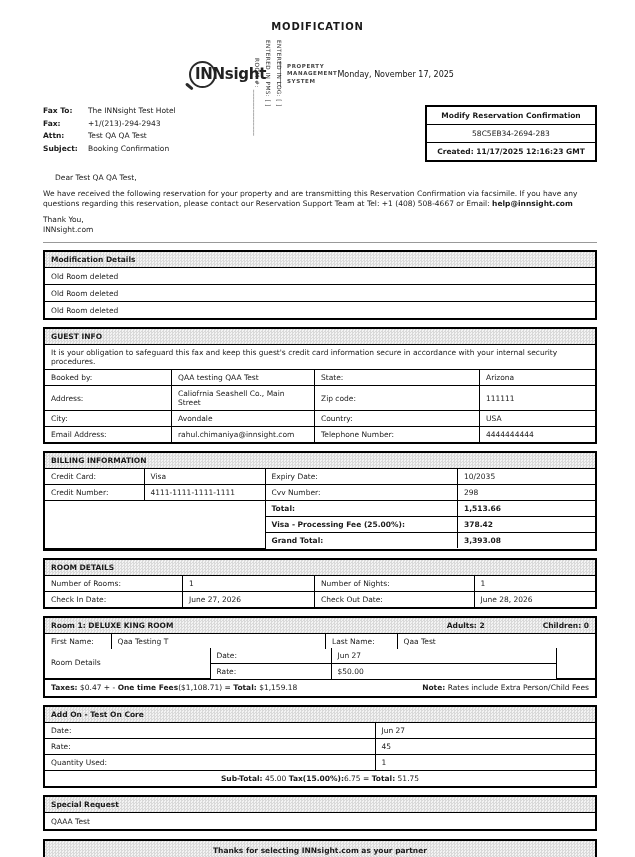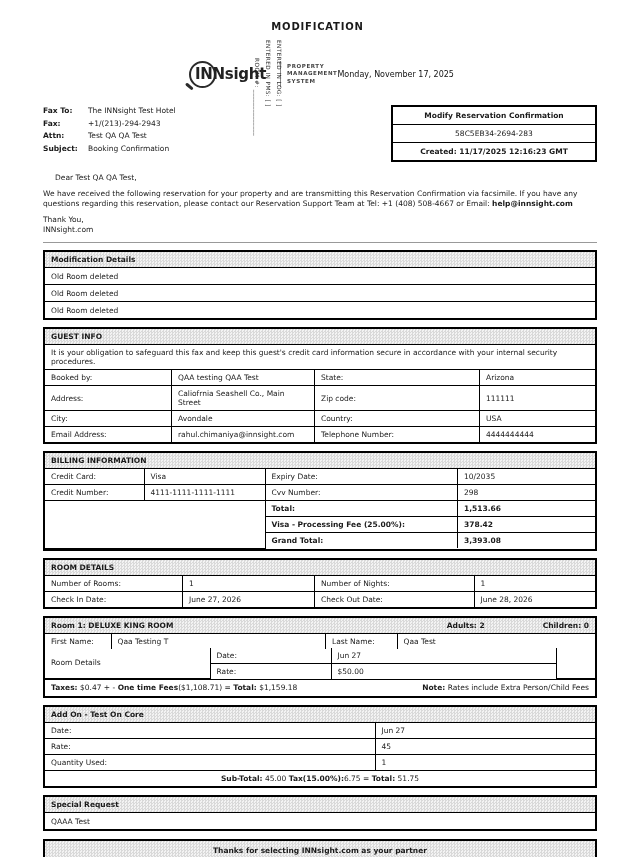--- a/index.html
+++ b/index.html
@@ -25,21 +25,21 @@
   .stamps { position:absolute; left:254px; top:40px; display:flex; gap:5px; }
   .stamp { writing-mode:vertical-lr; font-size:5.8px; letter-spacing:.4px; color:#333; white-space:nowrap; }
   .stamp-room { margin-top:18px; }
 
   .content { margin:0 38px 0 43px; }
 
   
   .fax-conf { display:flex; justify-content:space-between; margin-top:5px; }
   .fax-row { line-height:12.5px; }
   .fax-label { display:inline-block; width:45px; font-weight:bold; }
-  .conf-box { width:206px; border:2px solid #000; text-align:center; align-self:flex-start; }
+  .conf-box { width:172px; border:2px solid #000; text-align:center; align-self:flex-start; }
   .conf-box > div { padding:4px 2px; }
   .conf-box > div + div { border-top:1px solid #000; }
   .b { font-weight:bold; }
 
   .letter p { line-height:10px; }
   .salutation { margin-top:11px;margin-left:12px; }
   .body-par { margin-top:6px; }
   .thanks-par { margin-top:6px; }
   .rule { border:none; border-top:1px solid #999; margin-top:7px; }
 

